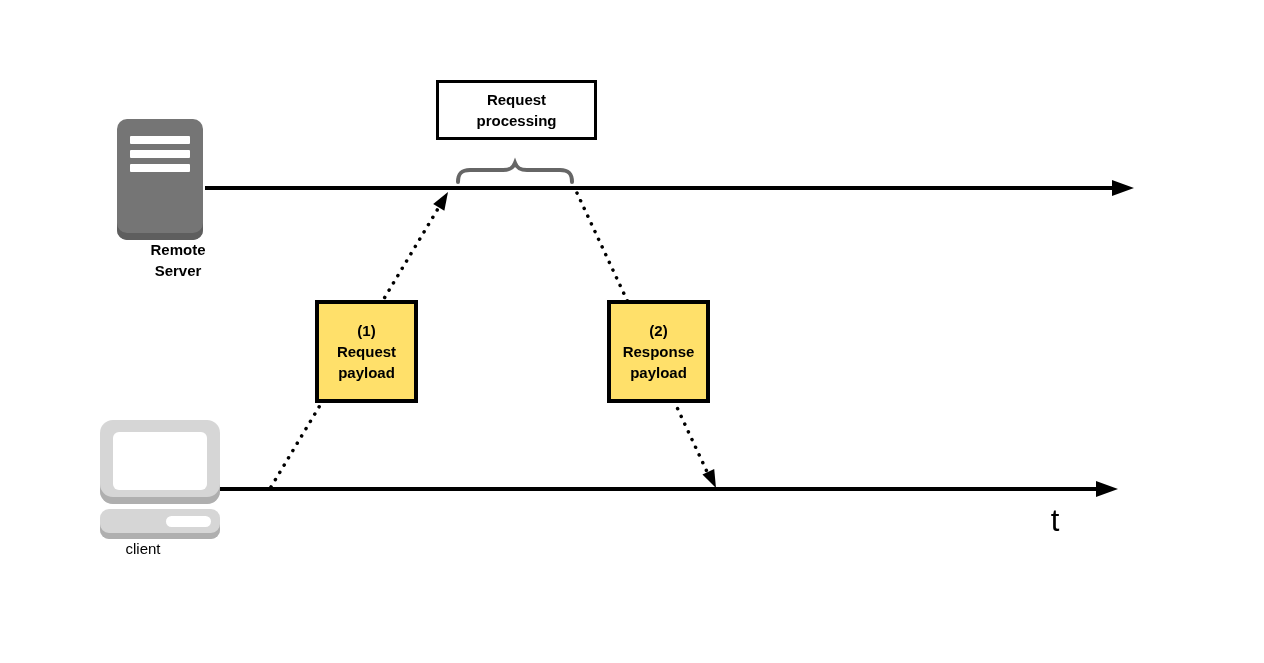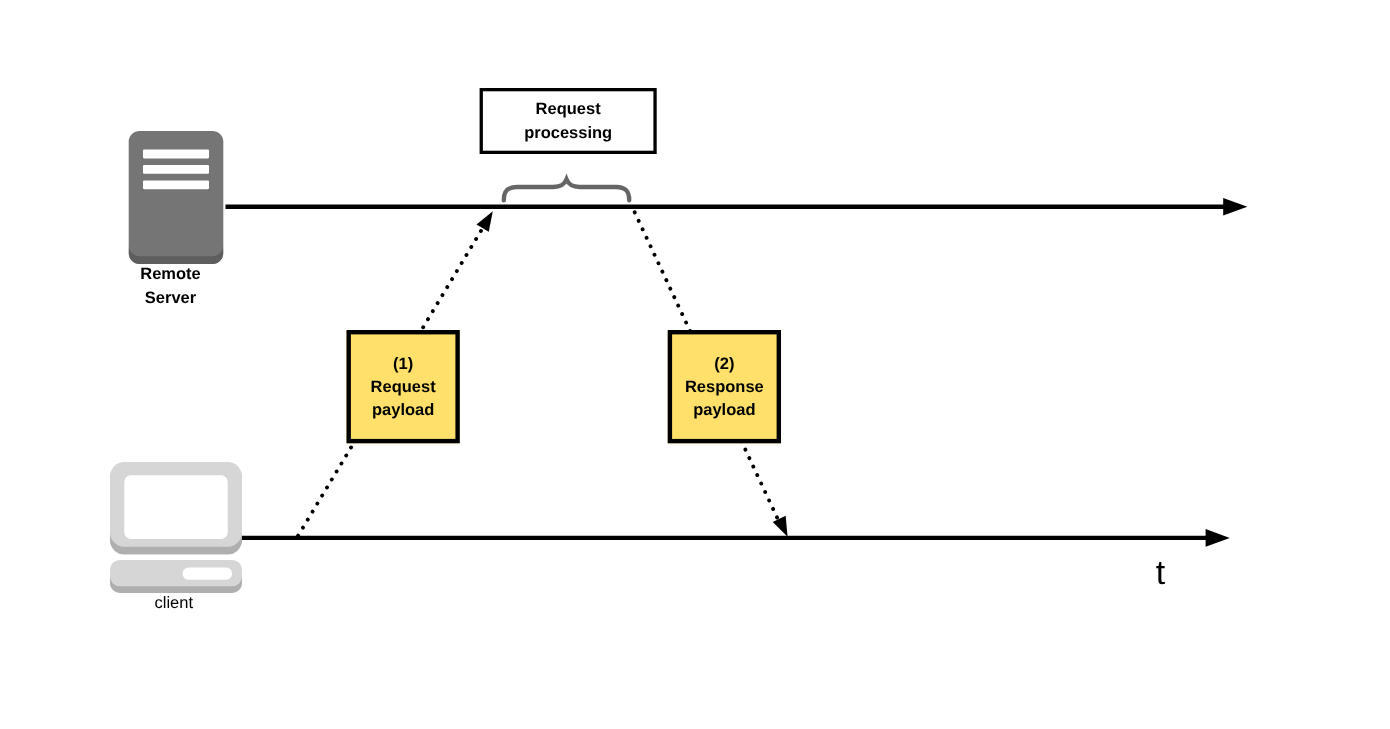--- a/index.html
+++ b/index.html
@@ -64,22 +64,22 @@
   .laptop-base {
     position:absolute; left:100px; top:509px; width:120px; height:30px;
     background:var(--client-fill); border-radius:9px;
     box-shadow:inset 0 -6px 0 var(--client-shadow);
   }
   .laptop-touchpad {
     position:absolute; left:66px; top:7px; width:45px; height:11px;
     background:var(--screen-fill); border-radius:6px;
   }
 
-  #server-label { left:80px;  top:239px; width:150px; }
-  #client-label { left:83px;  top:538px; width:150px; }
+  #server-label { left:103px;  top:239px; width:150px; }
+  #client-label { left:68px;  top:538px; width:150px; }
   #t-label      { left:1015px; top:503px; width:80px; font-size:31px; line-height:36px; }
 </style>
 </head>
 <body>
 
 <div id="stage">
 
   <svg width="1264" height="663" viewBox="0 0 1264 663">
 
     <line class="timeline" x1="205" y1="188" x2="1114" y2="188"></line>

